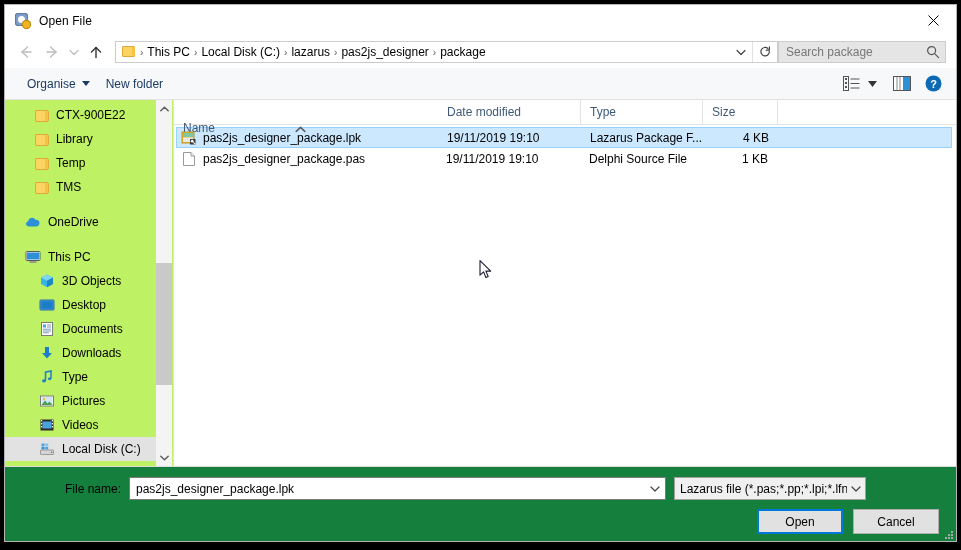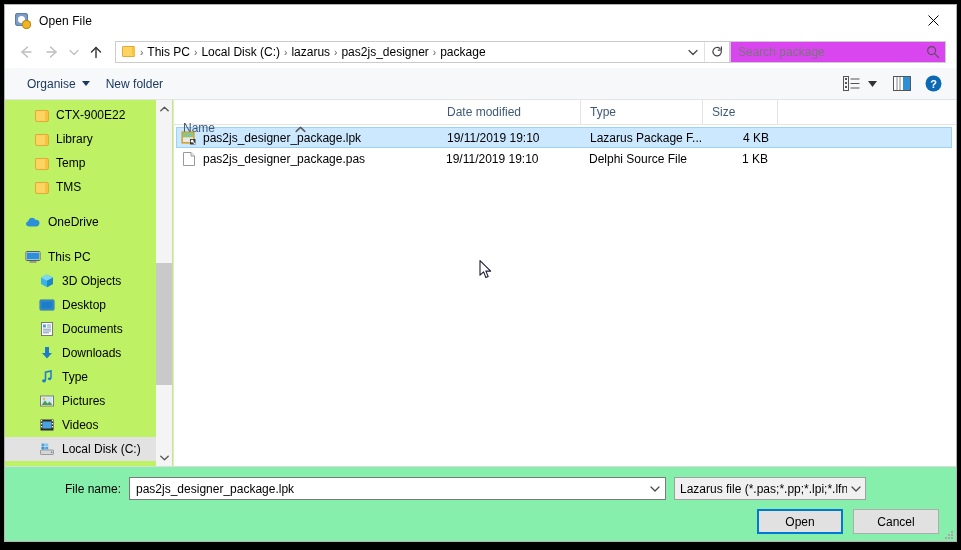--- a/index.html
+++ b/index.html
@@ -160,24 +160,24 @@
     width: 24px;
     height: 20px;
     display: flex;
     align-items: center;
     justify-content: center;
     border-left: 1px solid #e0e0e0;
     flex: none;
     cursor: default;
   }
   #search-box {
-    width: 216px;
+    width: 168px;
     height: 22px;
     border: 1px solid #cccccc;
-    background: #d946ef;
+    background: #e5e5e5;
     display: flex;
     align-items: center;
     box-sizing: border-box;
     flex: none;
   }
   #search-input {
     flex: 1;
     border: none;
     outline: none;
     font-family: "Liberation Sans", sans-serif;
@@ -403,21 +403,21 @@
     width: 16px;
     height: 16px;
     margin-right: 6px;
     flex: none;
     position: relative;
   }
 
   
   #footer {
     min-height: 74px;
-    background: #86efac;
+    background: #15803d;
     border-top: 1px solid #dcdcdc;
     position: relative;
   }
   #filename-row {
     display: flex;
     align-items: center;
     padding-top: 10px;
   }
   #filename-label {
     width: 124px;

